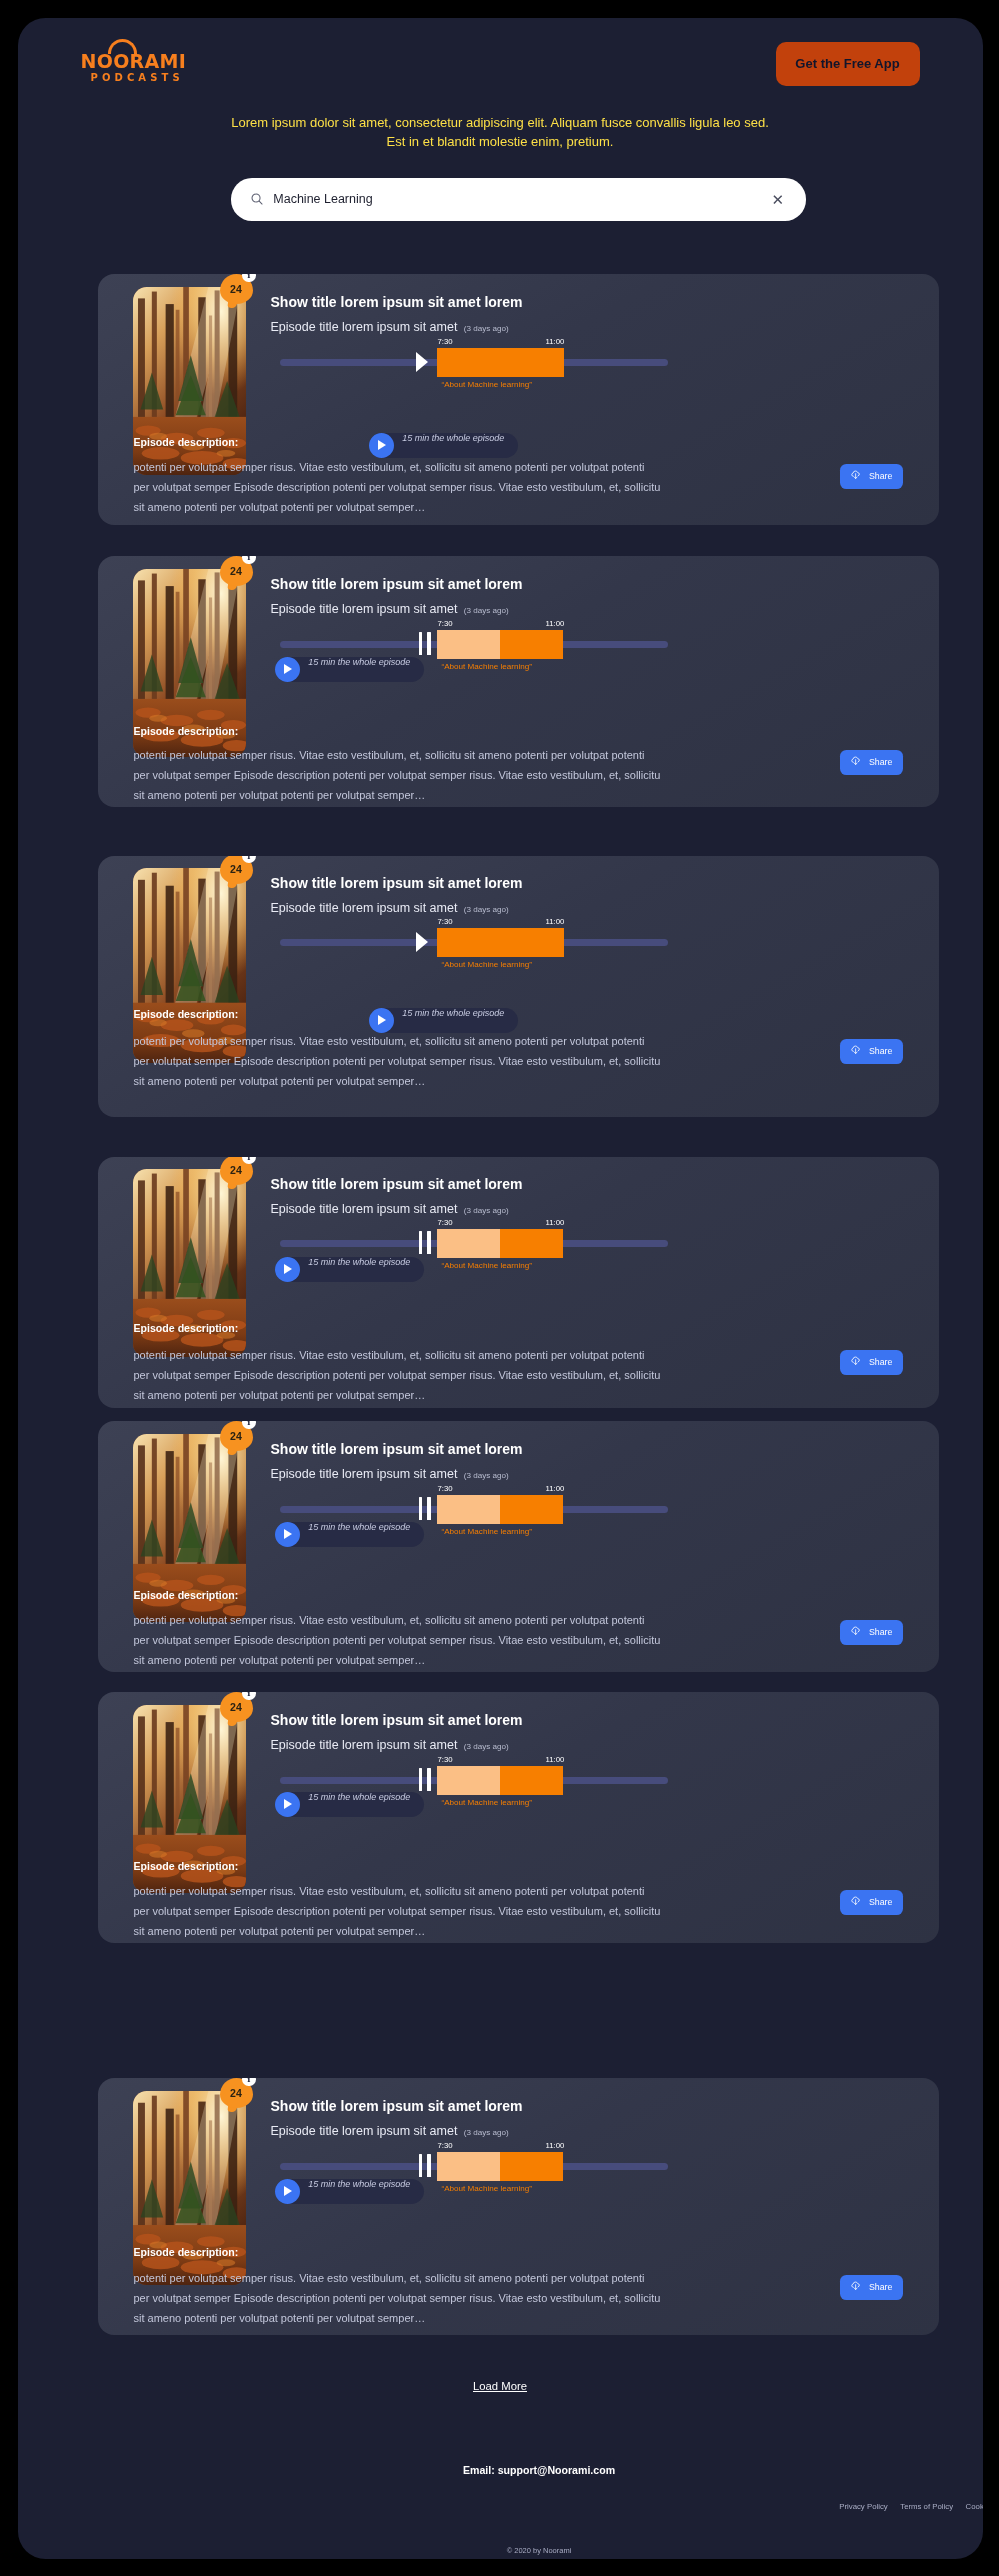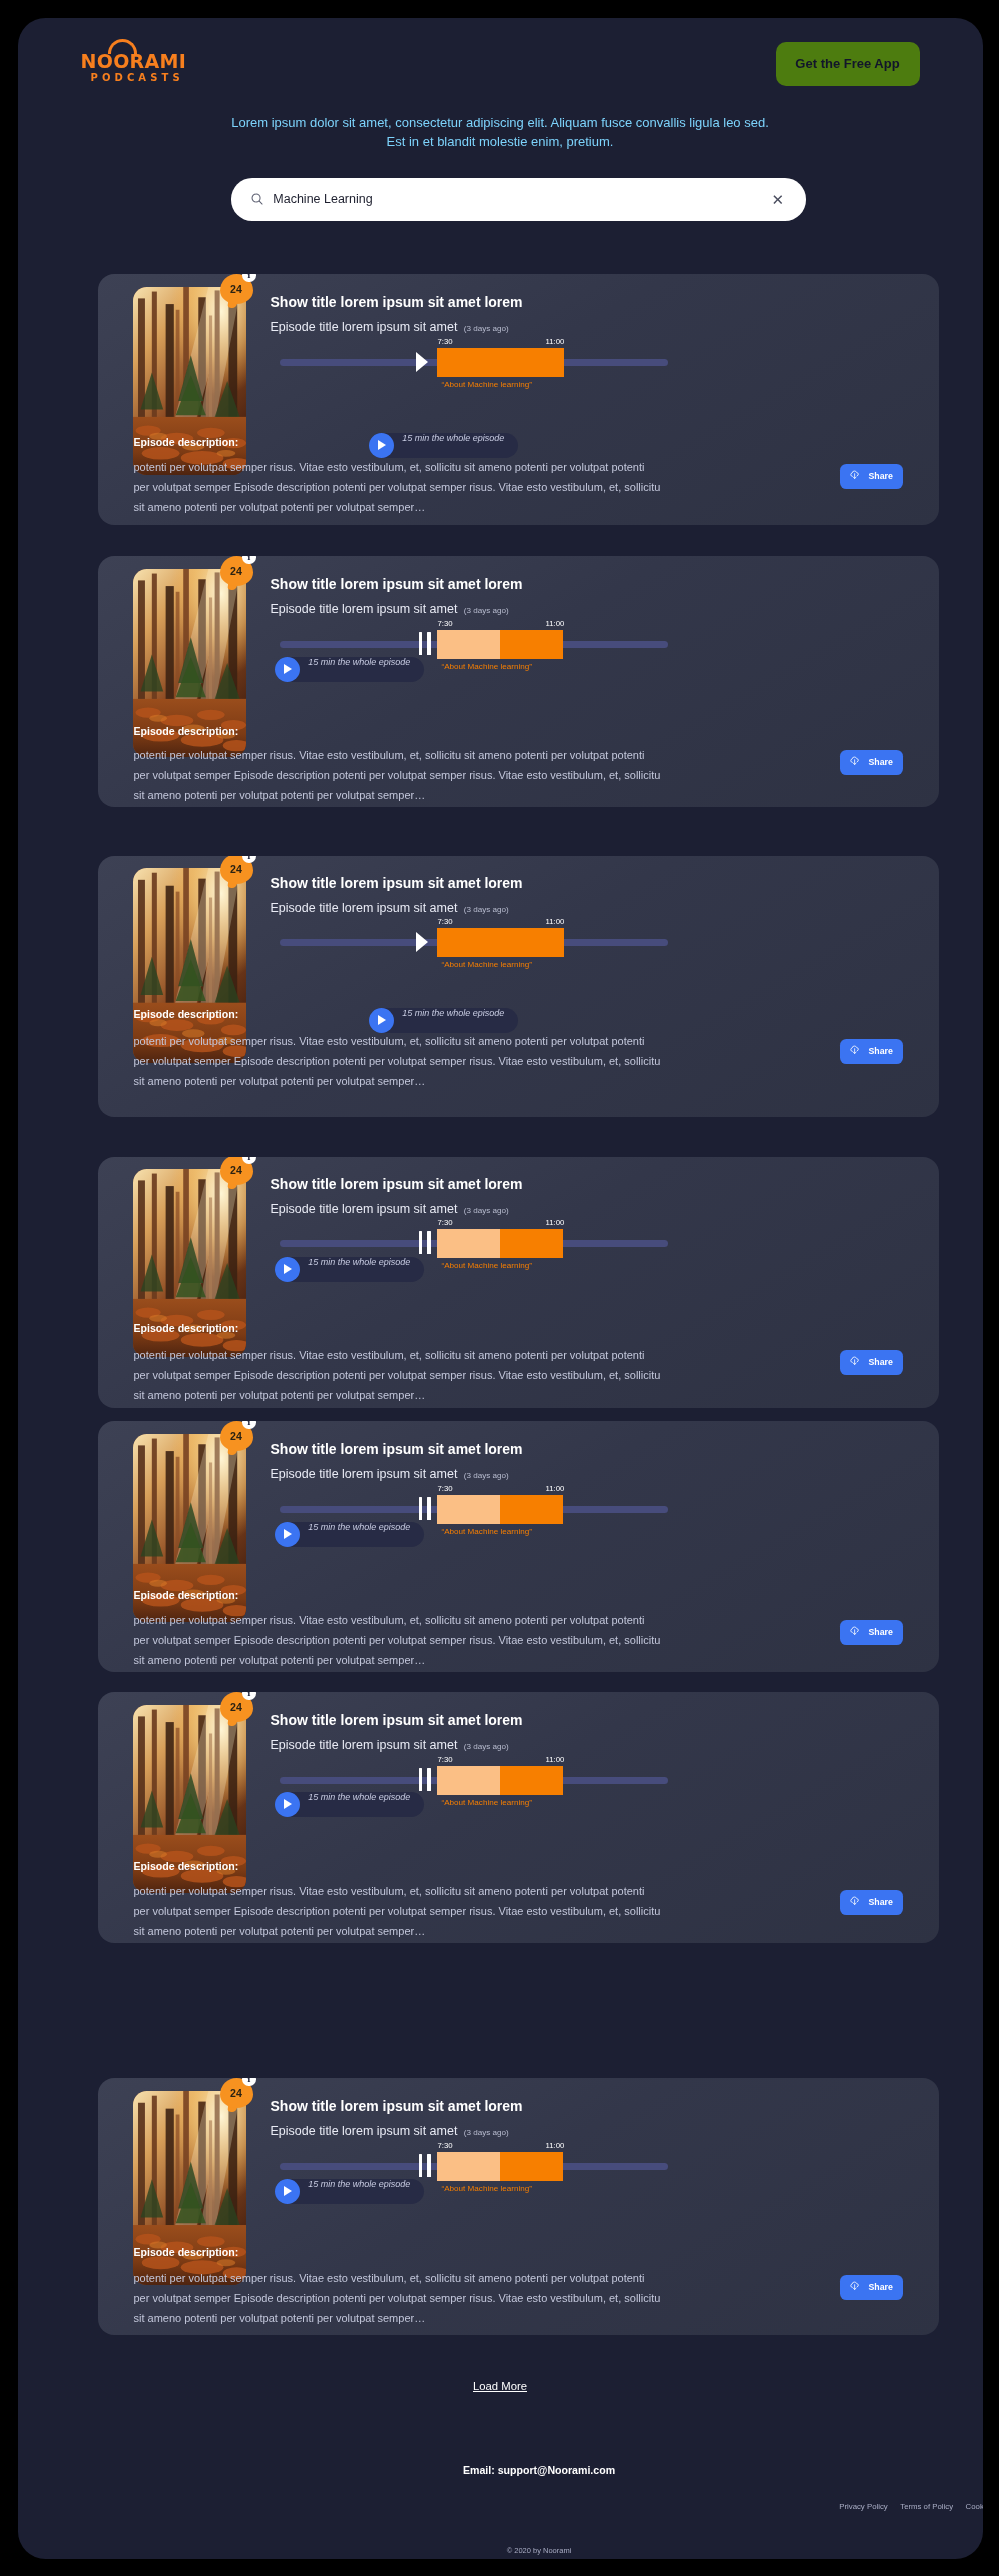--- a/index.html
+++ b/index.html
@@ -25,31 +25,31 @@
               border:3.1px solid #F77F1E; border-bottom:none;
               border-radius:16.3px 16.3px 0 0; }
   .logo-main { position:absolute; left:0; top:11.3px; font-size:19px; font-weight:bold;
                letter-spacing:0.3px; color:#F77F1E; font-family:"DejaVu Sans", sans-serif; }
   .logo-sub { position:absolute; left:10px; top:33px; font-size:10px; font-weight:bold;
               letter-spacing:4.1px; color:#F77F1E; font-family:"DejaVu Sans", sans-serif; }
 
   .free-app-btn {
     position:absolute; right:63px; top:24px;
     width:144px; height:44px;
-    background:#4d7c0f; color:#12152b;
+    background:#c2410c; color:#12152b;
     border:none; border-radius:10px;
     font-size:13px; font-weight:bold;
     font-family:"Liberation Sans", sans-serif;
     cursor:pointer;
   }
 
   .tagline {
     position:absolute; left:50%; transform:translateX(-50%);
     top:95px; width:539px; text-align:center;
-    color:#7dd3fc; font-size:13px; line-height:1.5;
+    color:#fde047; font-size:13px; line-height:1.5;
   }
 
   
   .search-wrap {
     position:absolute; left:213px; top:160px;
     width:575px; height:43px;
     background:#ffffff; border-radius:21px;
     display:flex; align-items:center; padding:0 19px;
   }
   .search-icon { width:13.8px; height:13.8px; flex:0 0 auto; }
@@ -161,21 +161,21 @@
   }
   .desc-body {
     position:absolute; color:#C3C7DB; font-size:11px; line-height:1.85;
     width:529px;
   }
 
   .share-btn {
     position:absolute; width:63px; height:25px;
     background:#3B74F2; border:none; border-radius:6.3px;
     display:flex; align-items:center; justify-content:center; gap:8px;
-    color:#ffffff; font-size:8.8px; font-weight:bold; cursor:pointer;
+    color:#ffffff; font-size:8.8px; font-weight:normal; cursor:pointer;
     font-family:"Liberation Sans", sans-serif;
   }
   .share-btn svg { width:11.3px; height:11.3px; flex:0 0 auto; }
 
   
   .load-more {
     position:absolute; left:50%; transform:translateX(-50%);
     color:#FFFFFF; font-size:11.3px; text-decoration:underline;
     background:none; border:none; cursor:pointer;
     font-family:"Liberation Sans", sans-serif;

